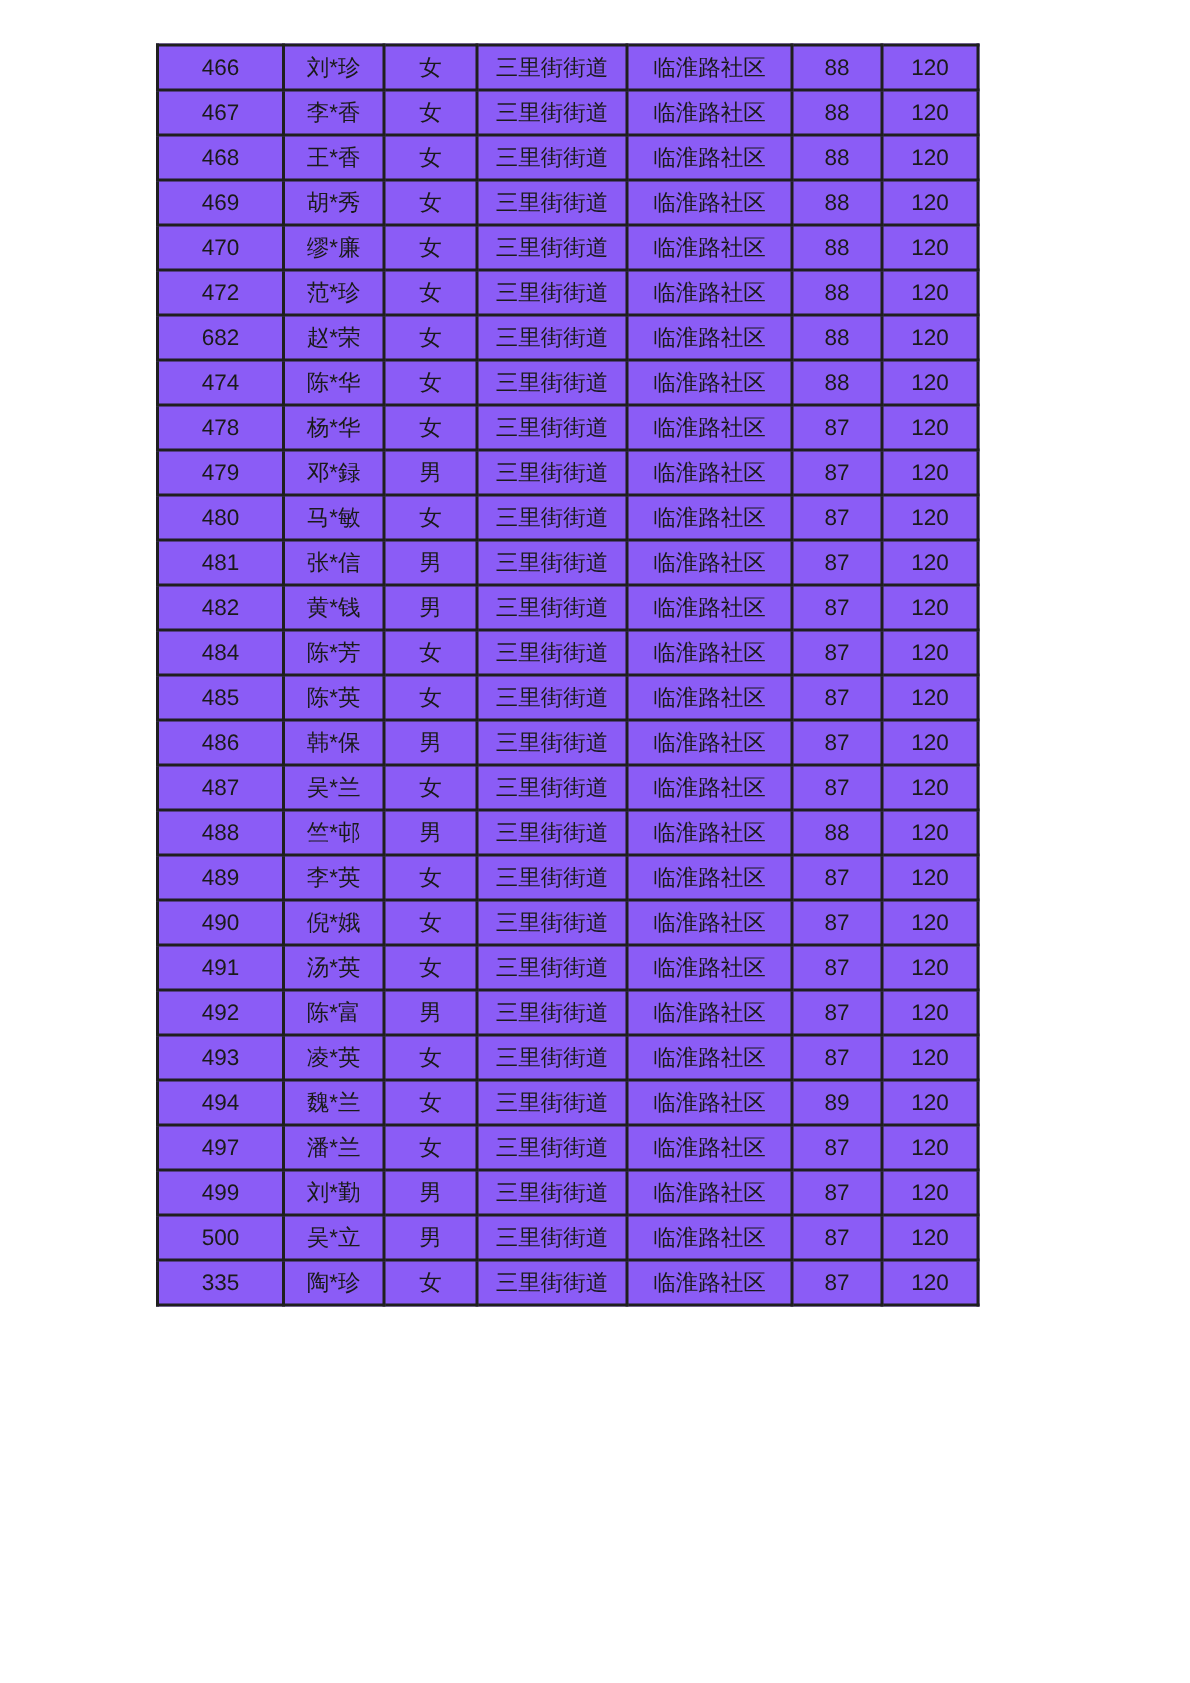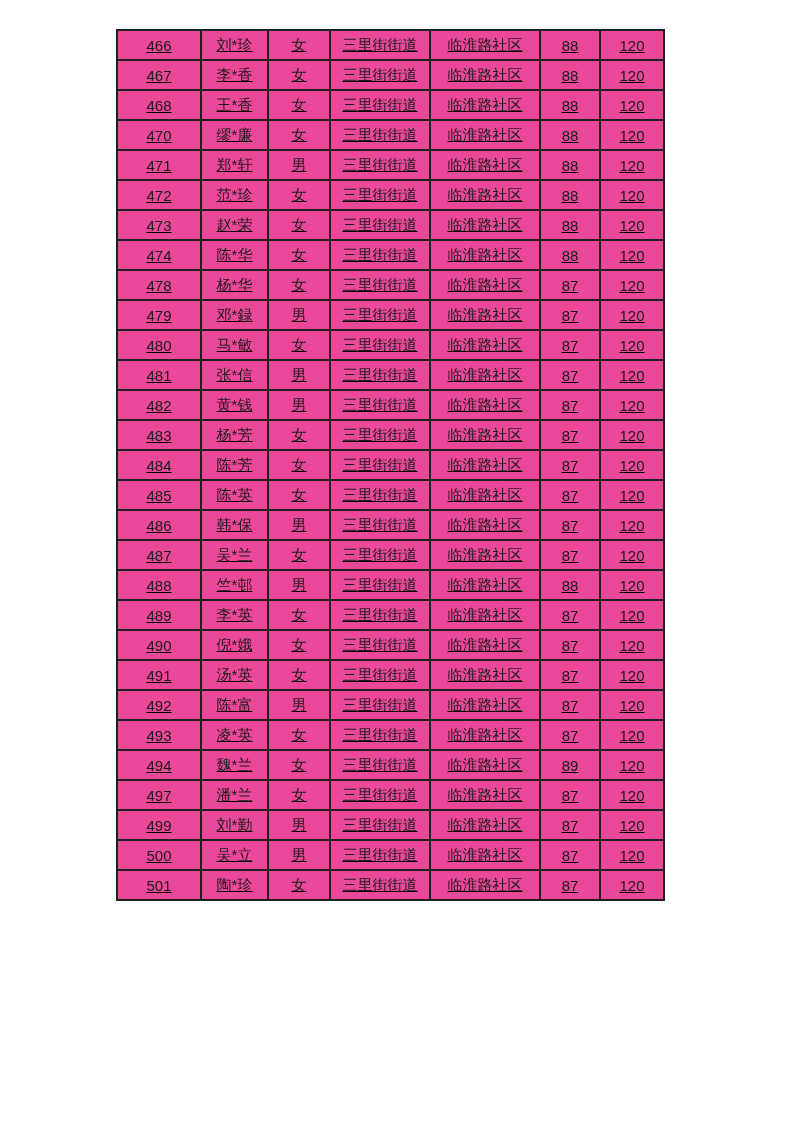--- a/index.html
+++ b/index.html
@@ -9,26 +9,25 @@
   body {
     width: 793px;
     height: 1122px;
     background: #ffffff;
     overflow: hidden;
     position: relative;
     font-family: "Liberation Sans", "DejaVu Sans", sans-serif;
   }
   table.roster {
     position: absolute;
-    left: 116px;
+    left: 104px;
     top: 29px;
     border-collapse: collapse;
     table-layout: fixed;
-    background: #ec4899;
-    text-decoration: underline;
+    background: #8b5cf6;
   }
   table.roster td {
     border: 2px solid #1f1f1f;
     height: 28px;
     padding: 0;
     text-align: center;
     vertical-align: middle;
     font-size: 15px;
     color: #1a1a1a;
     white-space: nowrap;
@@ -71,48 +70,48 @@
         <tr>
           <td>468</td>
           <td>王*香</td>
           <td>女</td>
           <td>三里街街道</td>
           <td>临淮路社区</td>
           <td>88</td>
           <td>120</td>
         </tr>
         <tr>
+          <td>469</td>
+          <td>胡*秀</td>
+          <td>女</td>
+          <td>三里街街道</td>
+          <td>临淮路社区</td>
+          <td>88</td>
+          <td>120</td>
+        </tr>
+        <tr>
           <td>470</td>
           <td>缪*廉</td>
           <td>女</td>
           <td>三里街街道</td>
           <td>临淮路社区</td>
           <td>88</td>
           <td>120</td>
         </tr>
         <tr>
-          <td>471</td>
-          <td>郑*轩</td>
-          <td>男</td>
-          <td>三里街街道</td>
-          <td>临淮路社区</td>
-          <td>88</td>
-          <td>120</td>
-        </tr>
-        <tr>
           <td>472</td>
           <td>范*珍</td>
           <td>女</td>
           <td>三里街街道</td>
           <td>临淮路社区</td>
           <td>88</td>
           <td>120</td>
         </tr>
         <tr>
-          <td>473</td>
+          <td>682</td>
           <td>赵*荣</td>
           <td>女</td>
           <td>三里街街道</td>
           <td>临淮路社区</td>
           <td>88</td>
           <td>120</td>
         </tr>
         <tr>
           <td>474</td>
           <td>陈*华</td>
@@ -161,29 +160,20 @@
         <tr>
           <td>482</td>
           <td>黄*钱</td>
           <td>男</td>
           <td>三里街街道</td>
           <td>临淮路社区</td>
           <td>87</td>
           <td>120</td>
         </tr>
         <tr>
-          <td>483</td>
-          <td>杨*芳</td>
-          <td>女</td>
-          <td>三里街街道</td>
-          <td>临淮路社区</td>
-          <td>87</td>
-          <td>120</td>
-        </tr>
-        <tr>
           <td>484</td>
           <td>陈*芳</td>
           <td>女</td>
           <td>三里街街道</td>
           <td>临淮路社区</td>
           <td>87</td>
           <td>120</td>
         </tr>
         <tr>
           <td>485</td>
@@ -296,21 +286,21 @@
         <tr>
           <td>500</td>
           <td>吴*立</td>
           <td>男</td>
           <td>三里街街道</td>
           <td>临淮路社区</td>
           <td>87</td>
           <td>120</td>
         </tr>
         <tr>
-          <td>501</td>
+          <td>335</td>
           <td>陶*珍</td>
           <td>女</td>
           <td>三里街街道</td>
           <td>临淮路社区</td>
           <td>87</td>
           <td>120</td>
         </tr>
       </tbody>
   </table>
 </div>

